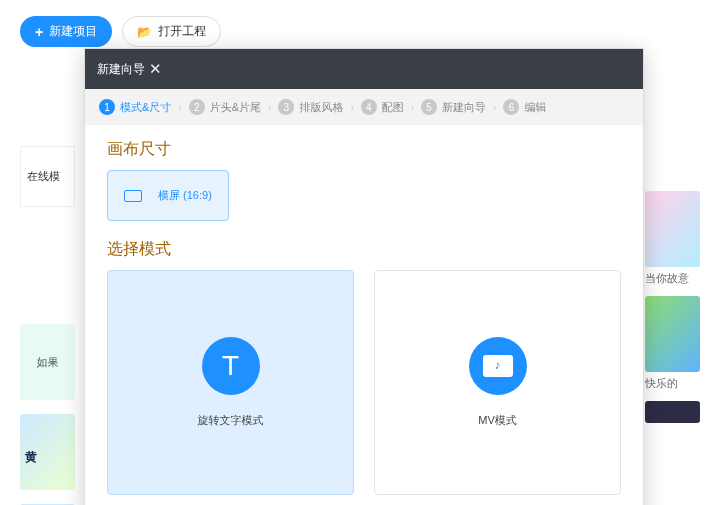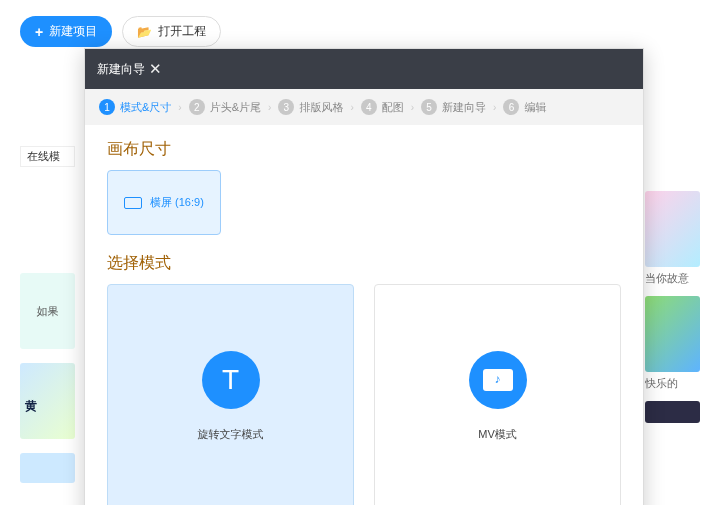--- a/index.html
+++ b/index.html
@@ -41,21 +41,21 @@
   .plus-icon::before { content: "+"; font-weight: 700; font-size: 14px; color: #fff; }
   .folder-icon::before { content: "📂"; font-size: 12px; }
 
   .bg-grid {
     display: flex;
     justify-content: space-between;
     margin-top: 85px;
   }
   .bg-col-left { width: 55px; overflow: hidden; }
   .bg-col-right { width: 55px; overflow: hidden; }
-  .left-label { background:#fff; border:1px solid #eee; padding:2px 6px; font-size:11px; margin-bottom:6px;}
+  .left-label { background:#fff; border:1px solid #eee; padding:22px 6px; font-size:11px; margin-bottom:17px;}
   .thumb {
     height: 76px; margin-bottom:14px;
     background: linear-gradient(135deg,#ffd2ea,#b3edff);
     border-radius: 3px;
   }
   .thumb.txt { display:flex; align-items:center; justify-content:center; font-size:11px; background:#e7faf6; color:#555; }
   .thumb.yellow { background: linear-gradient(135deg,#cee9ff,#e9ffd0); }
   .thumb.green { background: linear-gradient(135deg,#8edc74,#5eb4ff); }
   .thumb.blue { background:#cde9ff;}
   .thumb.dark { background:#2c2c45; }
@@ -108,21 +108,21 @@
   .step.active .step-n { background:#1e90ff; }
   .step.active { color:#1e90ff; }
   .step-sep { color:#ccc; font-size:10px; margin: 0 3px;}
 
   .modal-body { padding: 14px 22px 16px; }
   .sec-title { font-size:16px; color:#a16207; margin-bottom:10px; }
 
   .canvas-sizes { display:flex; gap:14px; margin-bottom:18px; }
   .size-opt {
     border:1px solid #ddd; border-radius:4px;
-    padding:24px 16px; display:flex; align-items:center; gap:8px;
+    padding:17px 16px; display:flex; align-items:center; gap:16px;
     font-size:11px; color:#555; cursor:pointer;
   }
   .size-opt.active {
     background:#e6f3ff; border-color:#9dcdfb; color:#1e90ff;
   }
   .rect-h {
     width:18px; height:12px; border:1.6px solid currentColor; border-radius:2px;
   }
   .rect-v {
     width:10px; height:16px; border:1.6px solid #bbb; border-radius:2px;

